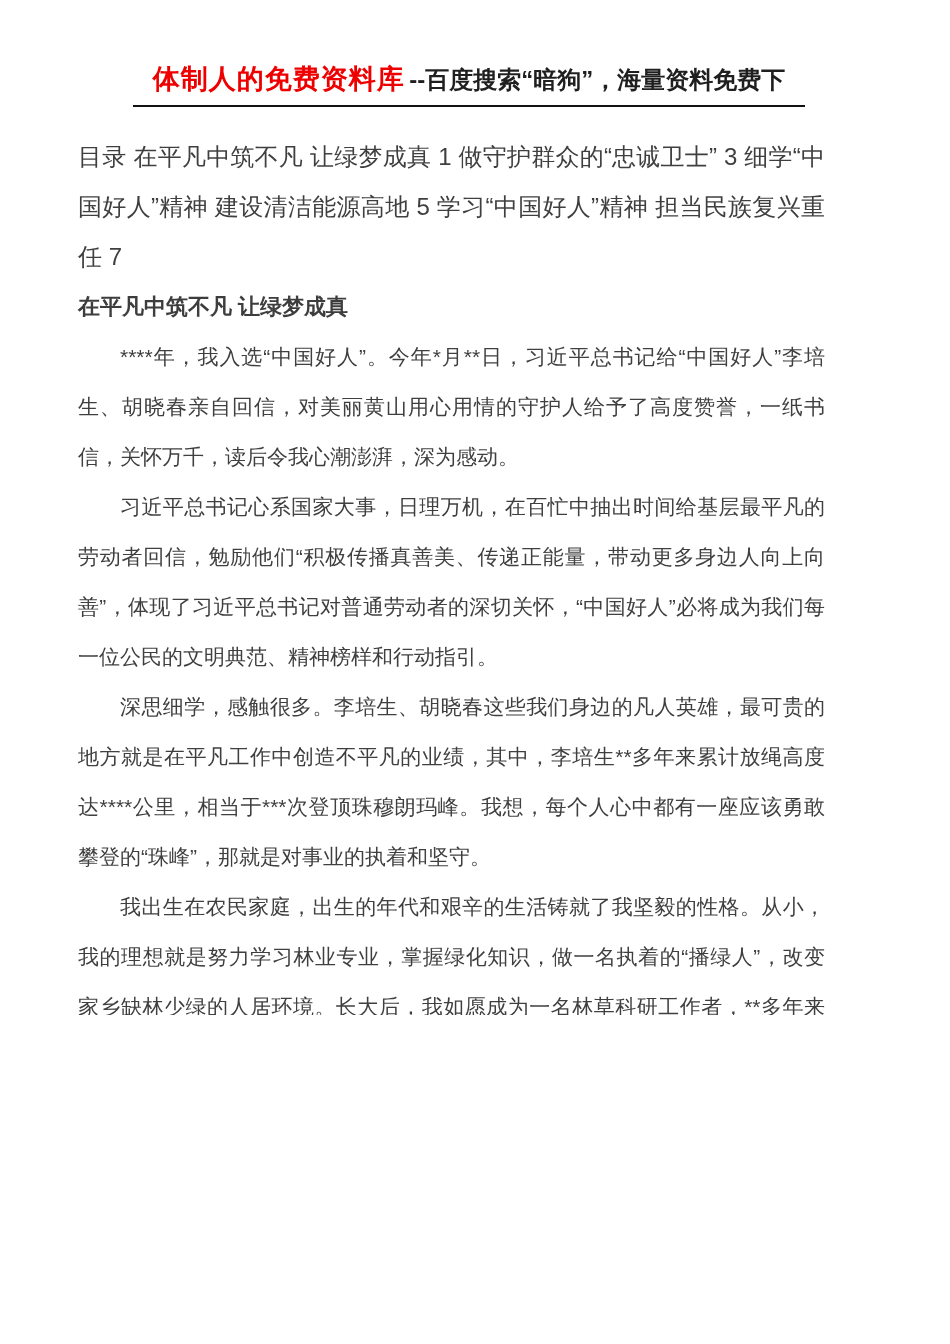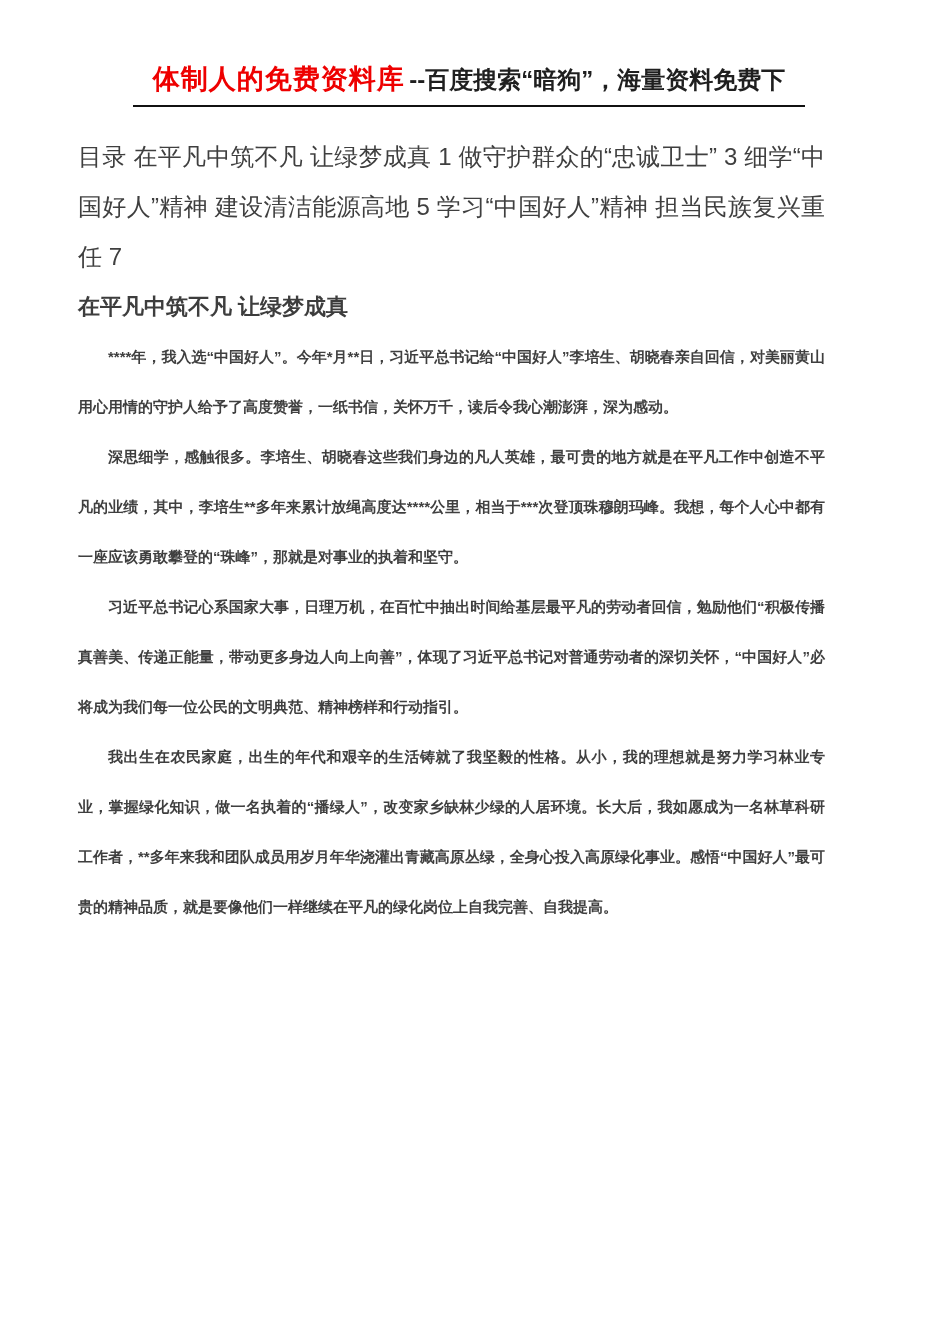--- a/index.html
+++ b/index.html
@@ -50,45 +50,44 @@
   .doc-title {
     margin: 0;
     font-size: 22px;
     font-weight: 700;
     text-align: left;
     line-height: 50px;
     color: #3d3d3d;
   }
   .para {
     margin: 0;
-    font-size: 15px;
+    font-size: 21px;
     line-height: 50px;
     text-indent: 2em;
     text-align: justify;
-    font-weight: bold;
   }
 </style>
 </head>
 <body>
 
 <div class="page">
 
   <div class="header">
     <span class="brand">体制人的免费资料库</span>
     <span class="tagline">--百度搜索“暗狗”，海量资料免费下</span>
   </div>
 
   <div class="content">
 
     <p class="toc">目录 在平凡中筑不凡 让绿梦成真 1 做守护群众的“忠诚卫士” 3 细学“中国好人”精神 建设清洁能源高地 5 学习“中国好人”精神 担当民族复兴重任 7</p>
 
     <h1 class="doc-title">在平凡中筑不凡 让绿梦成真</h1>
 
     <p class="para">****年，我入选“中国好人”。今年*月**日，习近平总书记给“中国好人”李培生、胡晓春亲自回信，对美丽黄山用心用情的守护人给予了高度赞誉，一纸书信，关怀万千，读后令我心潮澎湃，深为感动。</p>
 
+    <p class="para">习近平总书记心系国家大事，日理万机，在百忙中抽出时间给基层最平凡的劳动者回信，勉励他们“积极传播真善美、传递正能量，带动更多身边人向上向善”，体现了习近平总书记对普通劳动者的深切关怀，“中国好人”必将成为我们每一位公民的文明典范、精神榜样和行动指引。</p>
+
     <p class="para">深思细学，感触很多。李培生、胡晓春这些我们身边的凡人英雄，最可贵的地方就是在平凡工作中创造不平凡的业绩，其中，李培生**多年来累计放绳高度达****公里，相当于***次登顶珠穆朗玛峰。我想，每个人心中都有一座应该勇敢攀登的“珠峰”，那就是对事业的执着和坚守。</p>
-
-    <p class="para">习近平总书记心系国家大事，日理万机，在百忙中抽出时间给基层最平凡的劳动者回信，勉励他们“积极传播真善美、传递正能量，带动更多身边人向上向善”，体现了习近平总书记对普通劳动者的深切关怀，“中国好人”必将成为我们每一位公民的文明典范、精神榜样和行动指引。</p>
 
     <p class="para">我出生在农民家庭，出生的年代和艰辛的生活铸就了我坚毅的性格。从小，我的理想就是努力学习林业专业，掌握绿化知识，做一名执着的“播绿人”，改变家乡缺林少绿的人居环境。长大后，我如愿成为一名林草科研工作者，**多年来我和团队成员用岁月年华浇灌出青藏高原丛绿，全身心投入高原绿化事业。感悟“中国好人”最可贵的精神品质，就是要像他们一样继续在平凡的绿化岗位上自我完善、自我提高。</p>
 
   </div>
 </div>
 
 </body></html>

